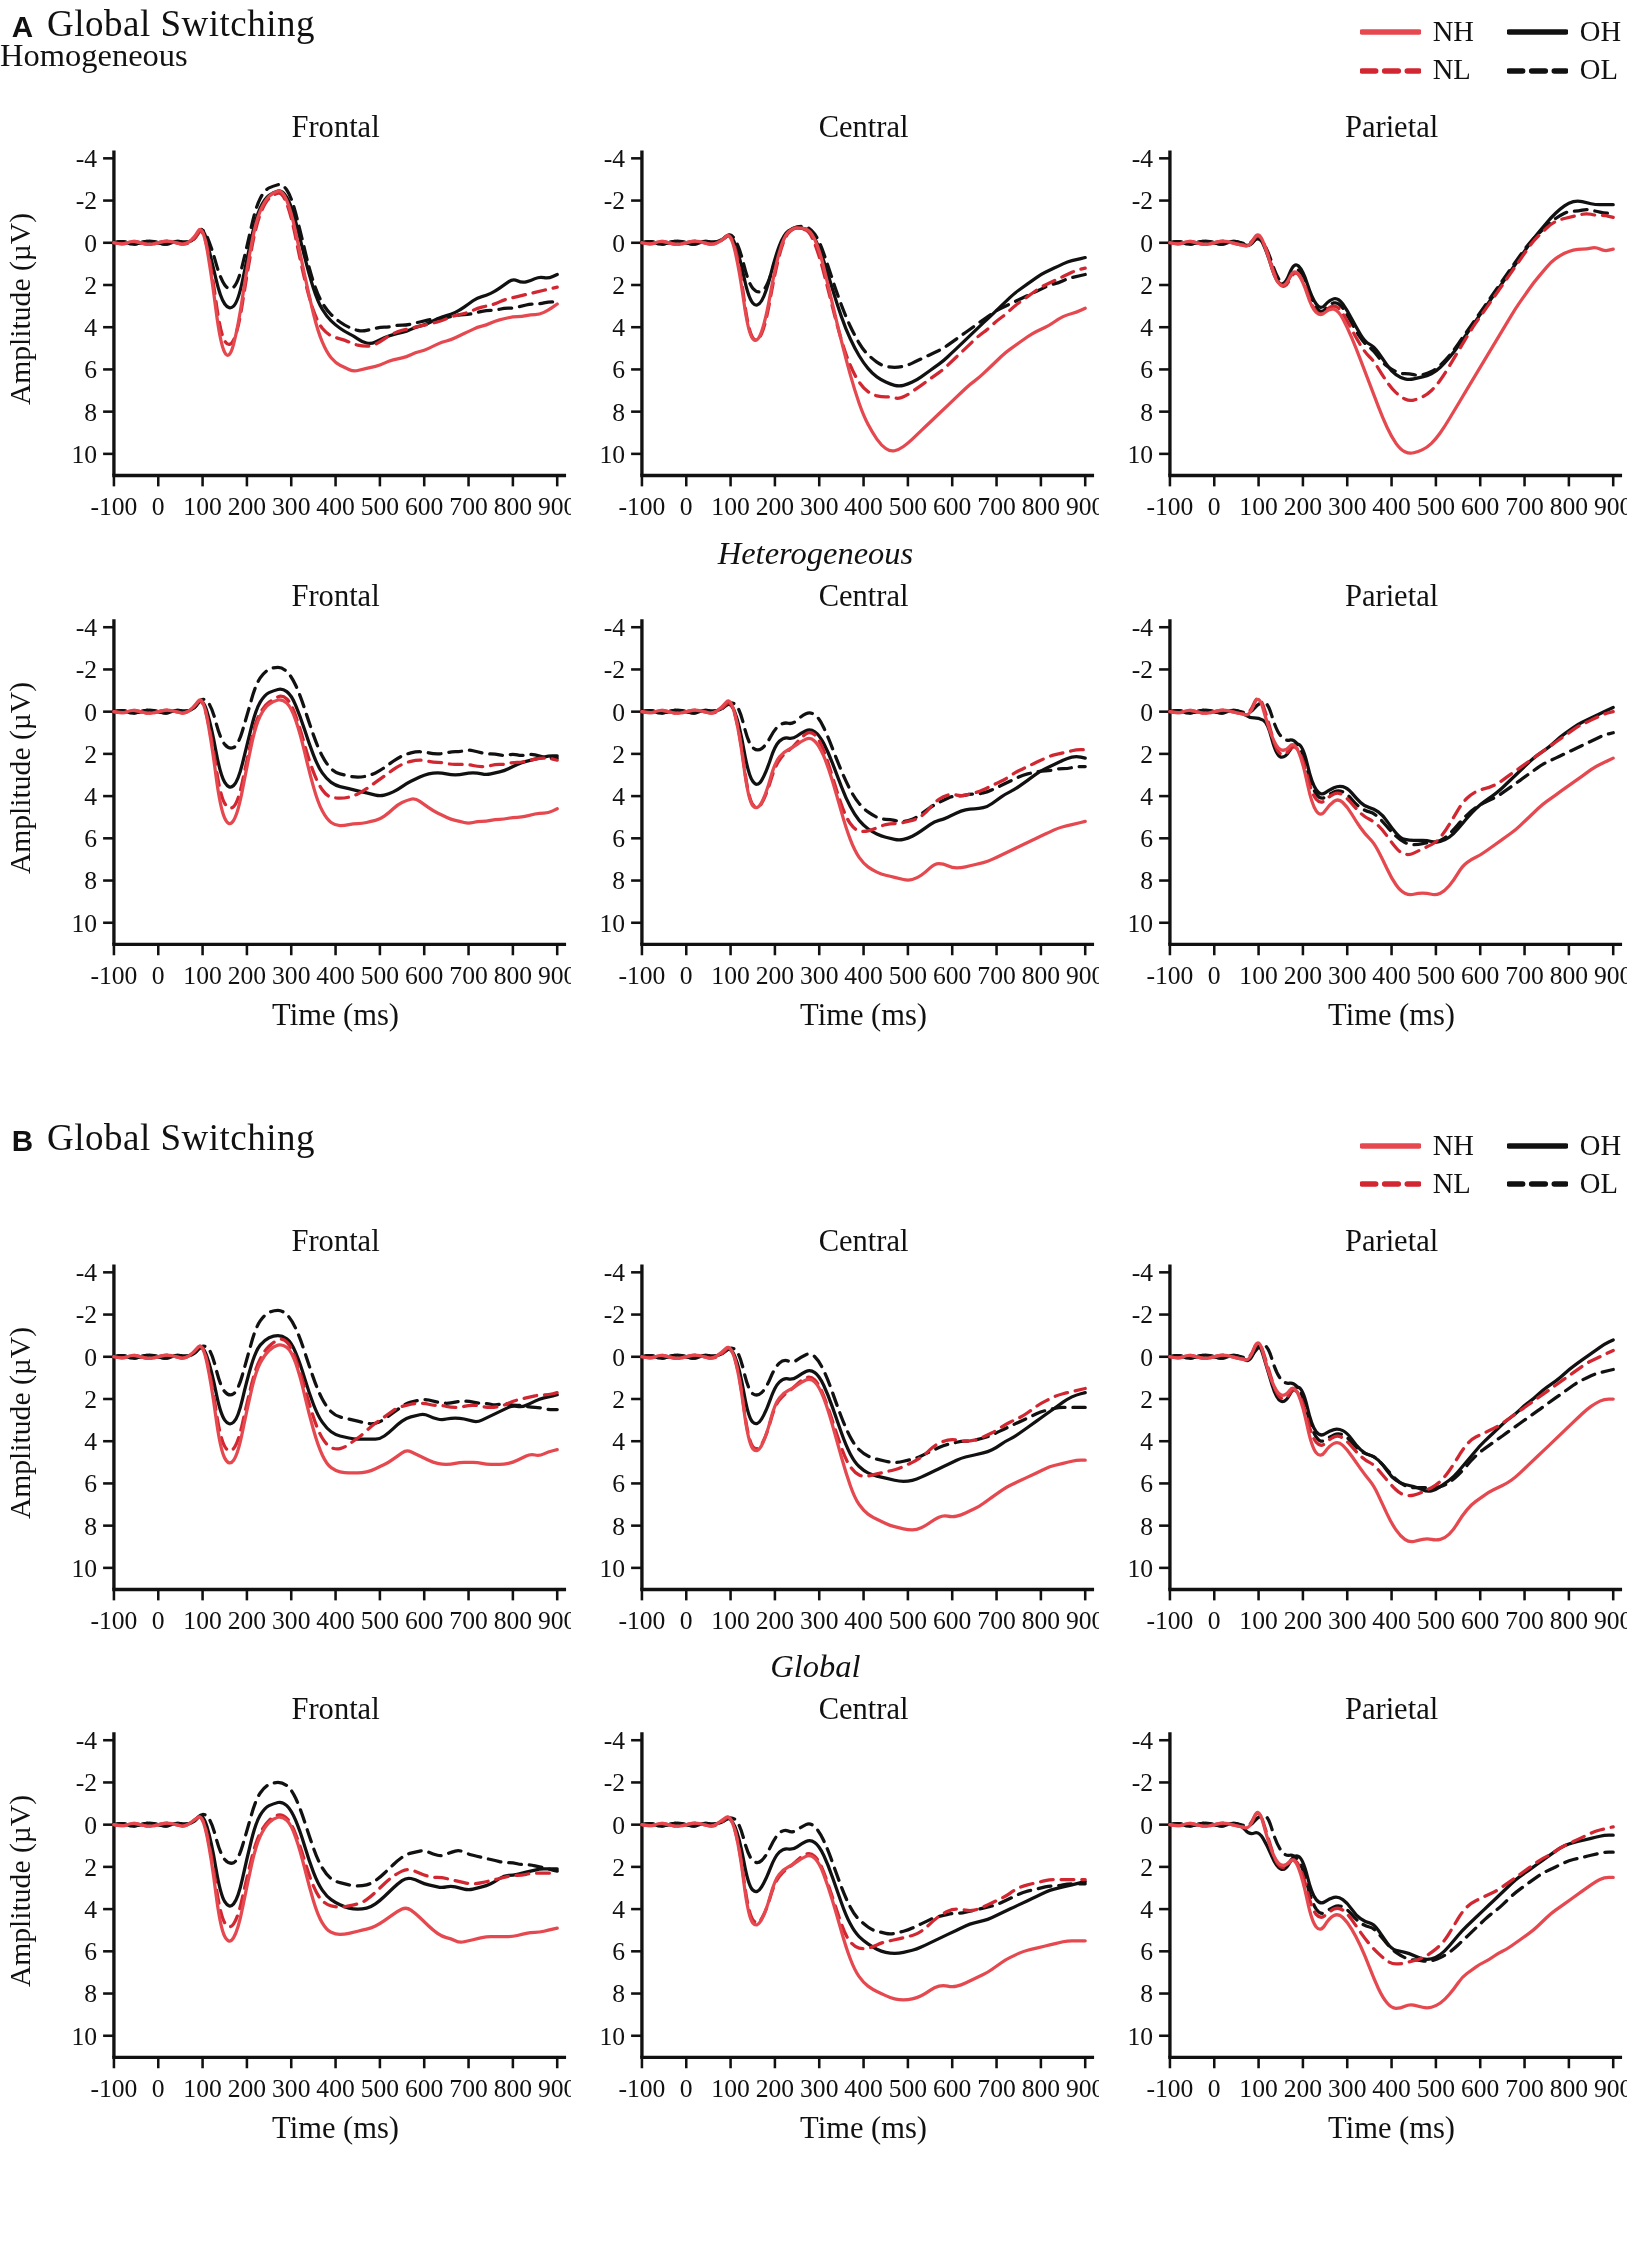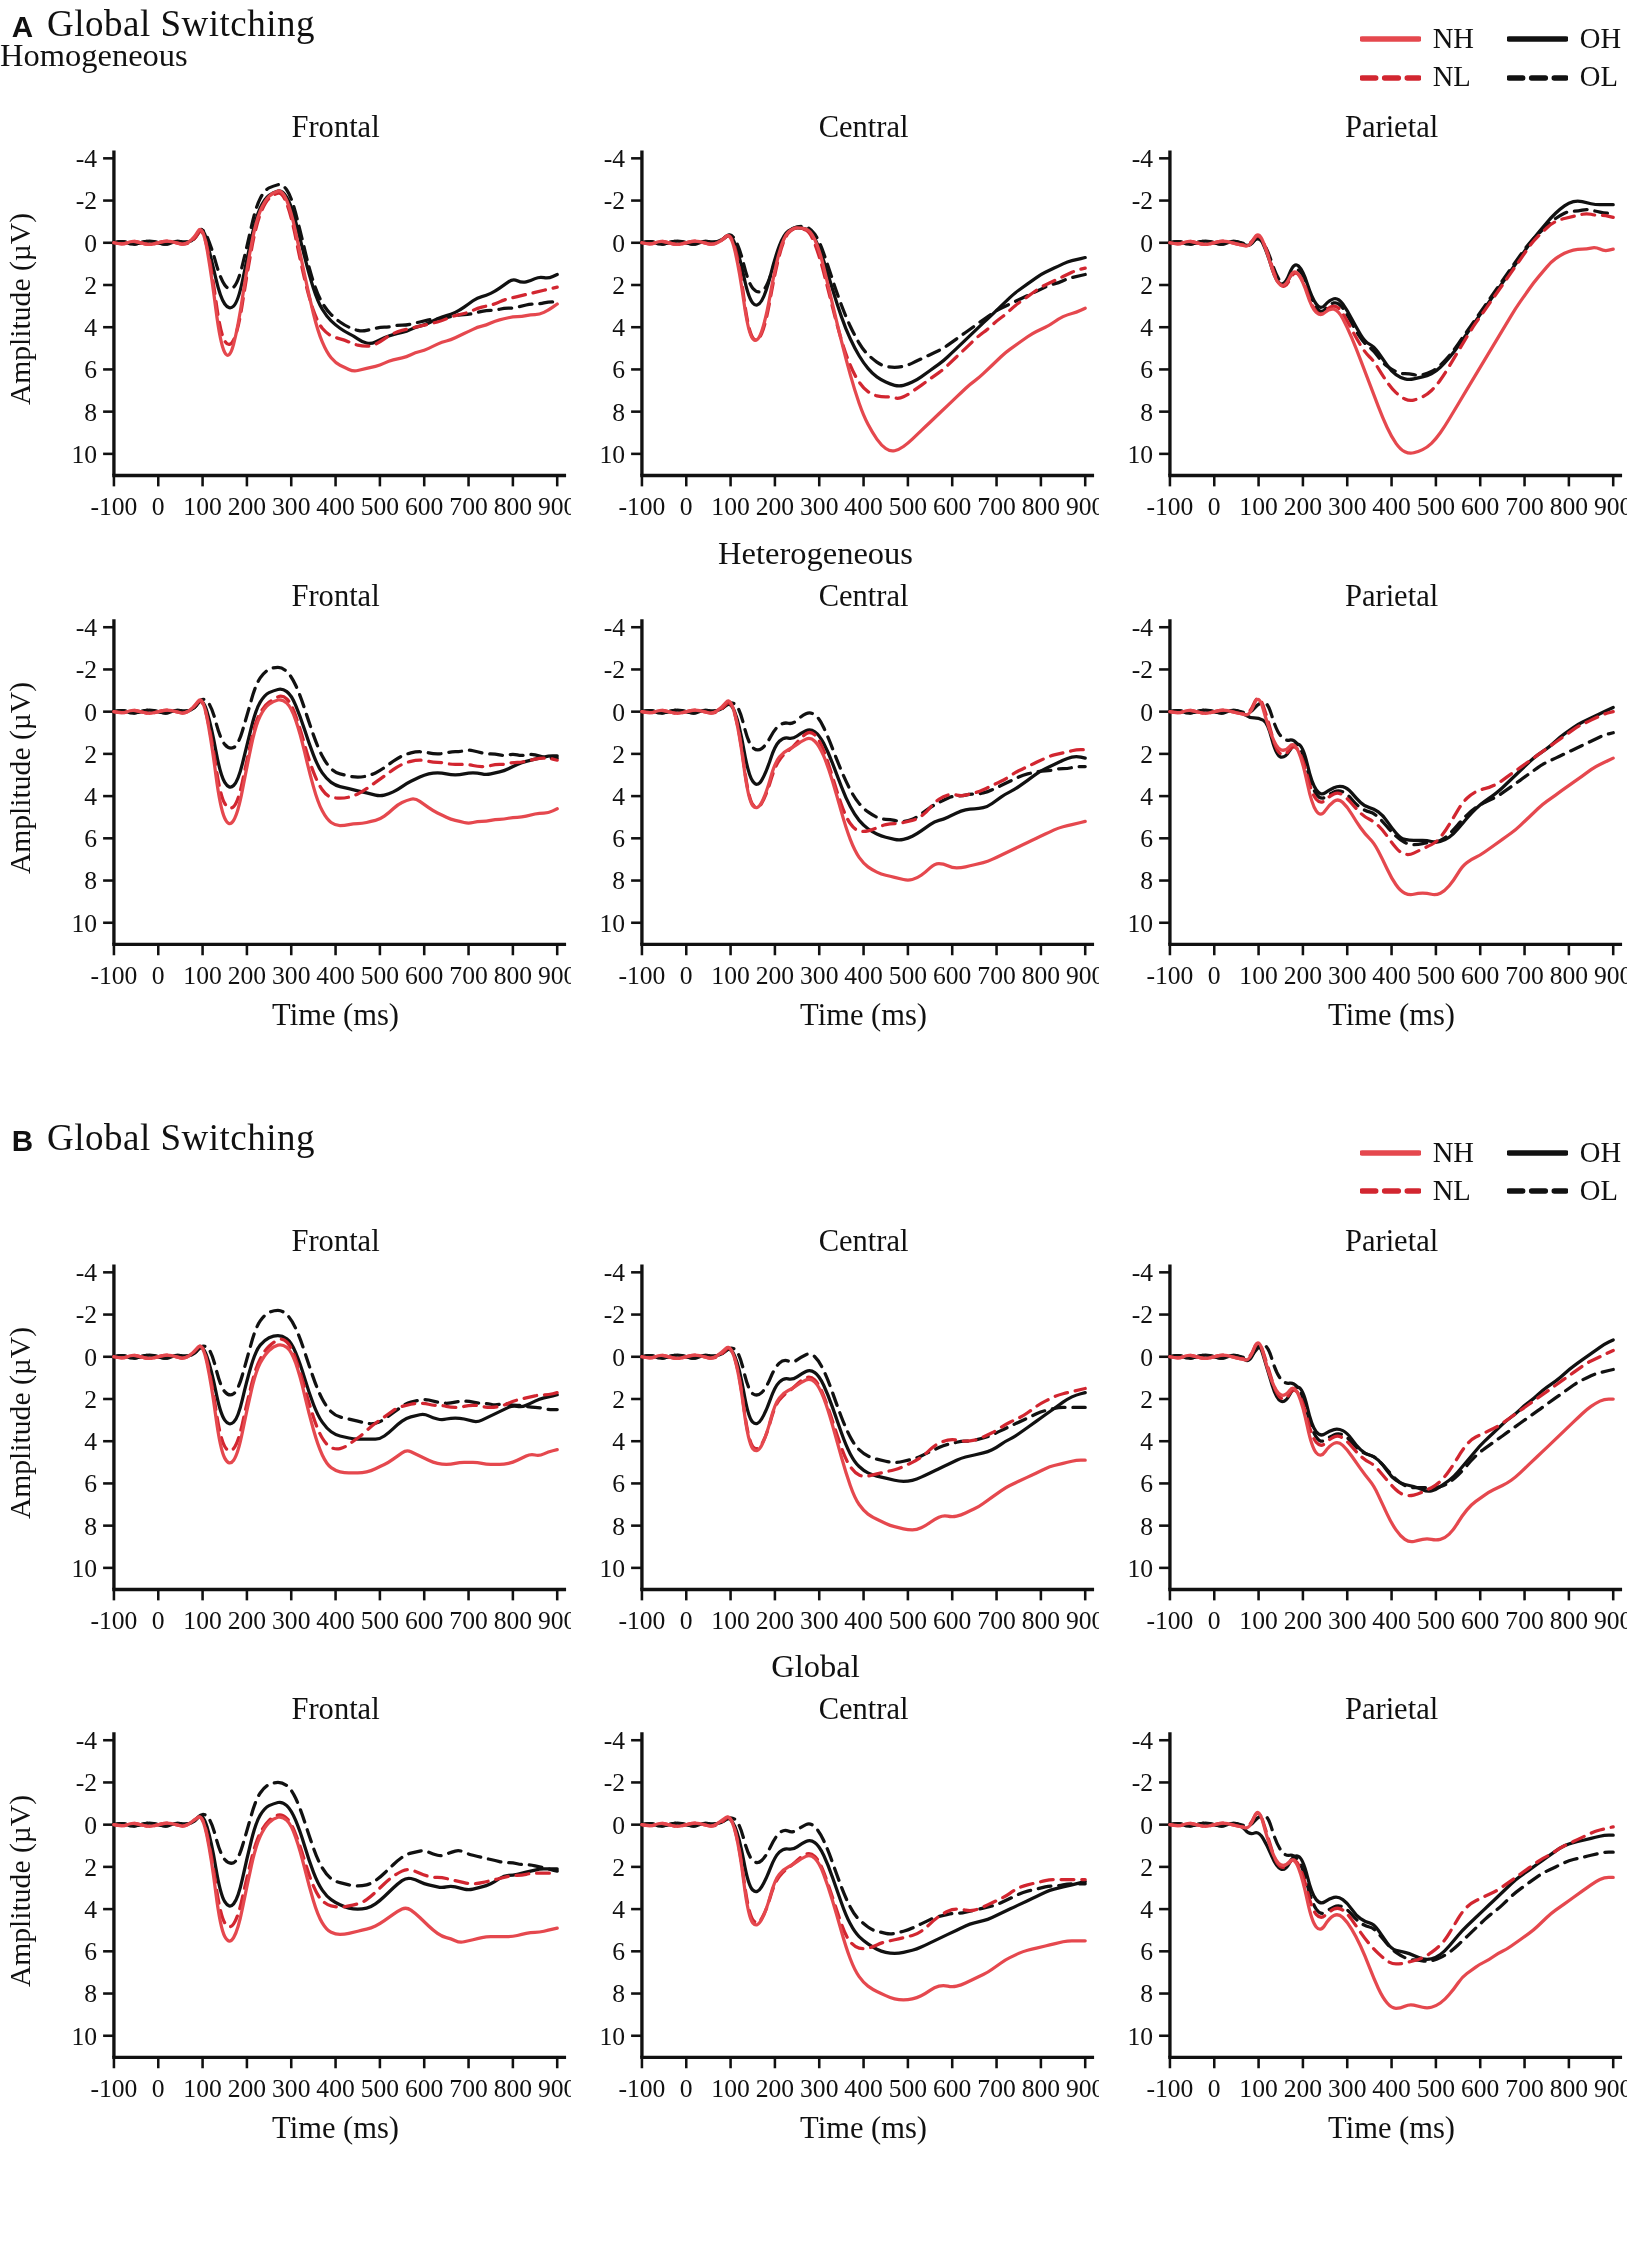--- a/index.html
+++ b/index.html
@@ -4,24 +4,24 @@
 <style>
   html,body{margin:0;padding:0;background:#ffffff;}
   body{width:1631px;height:2268px;overflow:hidden;font-family:"Liberation Serif",serif;color:#111;}
   .figure{padding-top:7.9px;}
   .panel{position:relative;}
   .panel + .panel{margin-top:83px;}
   .panel-header{position:relative;height:99px;}
   .panel-letter{position:absolute;left:11.8px;top:2px;font-family:"Liberation Sans",sans-serif;font-weight:bold;font-size:29.6px;}
   .panel-title{position:absolute;left:47px;top:-5.9px;margin:0;font-family:"Liberation Serif",serif;font-weight:normal;font-size:37px;letter-spacing:0.5px;}
   .header-subtitle{position:absolute;left:0;right:0;top:29.6px;margin:0;font-weight:normal;font-size:32.5px;}
-  .legend{position:absolute;right:9.9px;top:17px;display:grid;grid-template-columns:auto auto;column-gap:33px;row-gap:9.9px;}
+  .legend{position:absolute;right:9.9px;top:10px;display:grid;grid-template-columns:auto auto;column-gap:33px;row-gap:9.9px;}
   .legend-item{display:flex;align-items:center;gap:11.8px;}
   .legend-item span{font-size:28.6px;line-height:1;}
-  .row-subtitle{margin:15.8px 0 3.9px 0;text-align:center;font-weight:normal;font-size:32.5px;}
+  .row-subtitle{margin:15.8px 0 3.9px 0;text-align:center;font-weight:normal;font-size:32.5px;font-style:italic;}
   .plot-row{display:flex;align-items:flex-start;margin-bottom:5.9px;}
   .ylab{position:relative;width:43px;align-self:stretch;}
   .ylab span{position:absolute;top:202px;left:19.7px;transform:translate(-50%,-50%) rotate(-90deg);white-space:nowrap;font-size:29.6px;}
   svg.erp{display:block;}
   svg text{font-family:"Liberation Serif",serif;fill:#111;}
 </style>
 </head>
 <body>
 
 <div class="figure">

